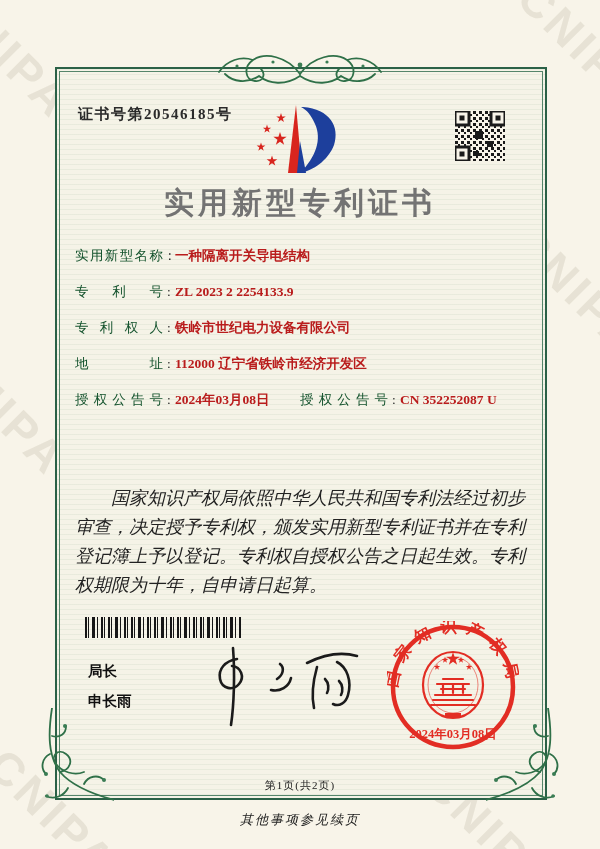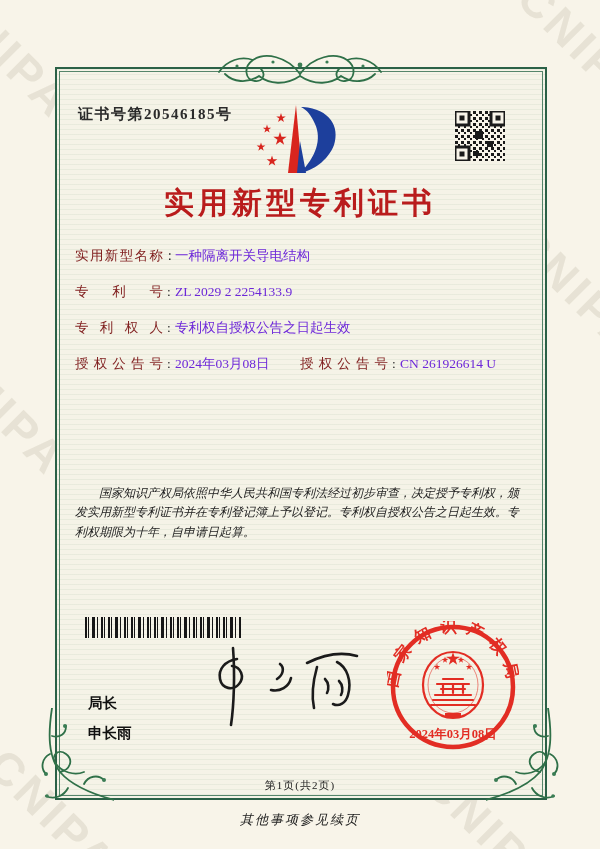--- a/index.html
+++ b/index.html
@@ -34,52 +34,52 @@
   .ornament{position:absolute; z-index:3;}
   
   .cert-no{
     position:absolute; z-index:3; left:78px; top:105px;
     font-size:15px; letter-spacing:1.5px; font-weight:bold; color:#2a2a2a;
   }
   .logo{position:absolute; z-index:3; left:250px; top:99px;}
   .qr{position:absolute; z-index:3; left:455px; top:111px;}
   .title{
     position:absolute; z-index:3; left:0; top:183px; width:100%;
-    text-align:center; font-size:30px; font-weight:bold; letter-spacing:4px; color:#b91c1c;
+    text-align:center; font-size:30px; font-weight:bold; letter-spacing:4px; color:#737373;
   }
   
   .rows{position:absolute; z-index:3; left:75px; top:238px; width:452px;}
   .frow{position:relative; height:36px; line-height:36px; font-size:13.5px; white-space:nowrap;}
   .flabel{
     display:inline-block; width:88px; vertical-align:top;
-    text-align:justify; text-align-last:justify; color:#7f1d1d;
+    text-align:justify; text-align-last:justify; color:#14532d;
   }
   .fcolon{display:inline-block; width:12px; text-align:center; color:#2a2a2a;}
-  .fvalue{color:#6d28d9;}
+  .fvalue{color:#b91c1c;font-weight:bold;}
   .pair2{position:absolute; left:225px; top:0;}
   
   .paras{
     position:absolute; z-index:3; left:75px; top:484px; width:450px;
-    font-size:12px; line-height:1.62; font-style:italic; color:#222;
+    font-size:18px; line-height:1.62; font-style:italic; color:#222;
   }
   .paras p{margin:0 0 3px 0; text-indent:2em;}
   
   .barcode{
     position:absolute; z-index:3; left:85px; top:617px; width:156px; height:21px;
     background-image:repeating-linear-gradient(90deg,
       #161616 0 2px, rgba(0,0,0,0) 2px 3px,
       #161616 3px 4px, rgba(0,0,0,0) 4px 7px,
       #161616 7px 10px, rgba(0,0,0,0) 10px 12px,
       #161616 12px 13px, rgba(0,0,0,0) 13px 16px,
       #161616 16px 18px, rgba(0,0,0,0) 18px 19px,
       #161616 19px 20px, rgba(0,0,0,0) 20px 23px);
   }
   
   .signer{
-    position:absolute; z-index:3; left:88px; top:688px;
+    position:absolute; z-index:3; left:88px; top:656px;
     font-family:"Liberation Sans", sans-serif; font-weight:bold;
     font-size:14.5px; color:#111; line-height:30px;
   }
   .sig-svg{position:absolute; z-index:3; left:185px; top:643px;}
   
   .seal{position:absolute; z-index:4; left:387px; top:621px; opacity:0.95;}
   
   .page-note{
     position:absolute; z-index:3; left:0; top:778px; width:100%;
     text-align:center; font-size:11px; letter-spacing:1px; color:#222;
@@ -190,29 +190,32 @@
     <rect x="18" y="40" width="6" height="5" fill="#1a1a1a"></rect>
   </svg>
 
   <div class="title">实用新型专利证书</div>
 
   <div class="rows">
     <div class="frow">
       <span class="flabel">实用新型名称</span><span class="fcolon">：</span><span class="fvalue">一种隔离开关导电结构</span>
     </div>
     <div class="frow">
-      <span class="flabel">专利号</span><span class="fcolon">:</span><span class="fvalue">ZL 2029 2 2254133.9</span>
-    </div>
-    <div class="frow">
-      <span class="flabel">专利权人</span><span class="fcolon">:</span><span class="fvalue">专利权自授权公告之日起生效</span>
+      <span class="flabel">专利号</span><span class="fcolon">:</span><span class="fvalue">ZL 2023 2 2254133.9</span>
+    </div>
+    <div class="frow">
+      <span class="flabel">专利权人</span><span class="fcolon">:</span><span class="fvalue">铁岭市世纪电力设备有限公司</span>
+    </div>
+    <div class="frow">
+      <span class="flabel">地址</span><span class="fcolon">:</span><span class="fvalue">112000 辽宁省铁岭市经济开发区</span>
     </div>
     <div class="frow">
       <span class="flabel">授权公告号</span><span class="fcolon">:</span><span class="fvalue">2024年03月08日</span>
       <span class="pair2">
-        <span class="flabel">授权公告号</span><span class="fcolon">:</span><span class="fvalue">CN 261926614 U</span>
+        <span class="flabel">授权公告号</span><span class="fcolon">:</span><span class="fvalue">CN 352252087 U</span>
       </span>
     </div>
   </div>
 
   <div class="paras">
     <p>国家知识产权局依照中华人民共和国专利法经过初步审查，决定授予专利权，颁发实用新型专利证书并在专利登记簿上予以登记。专利权自授权公告之日起生效。专利权期限为十年，自申请日起算。</p>
   </div>
 
   <div class="barcode"></div>
 

